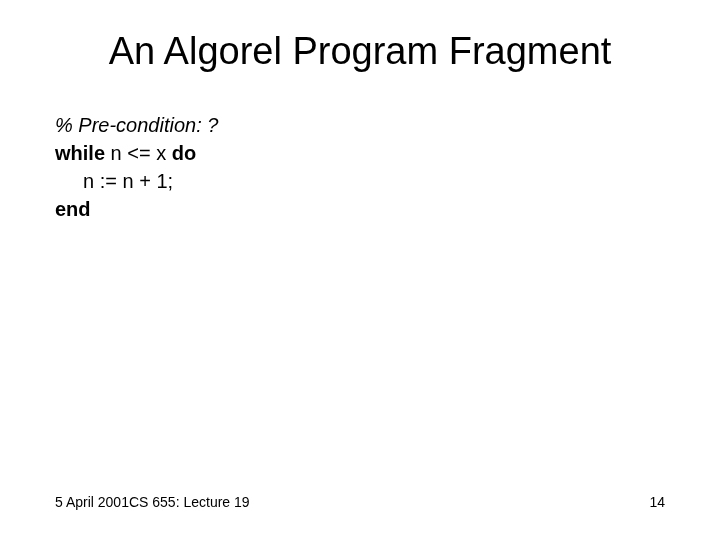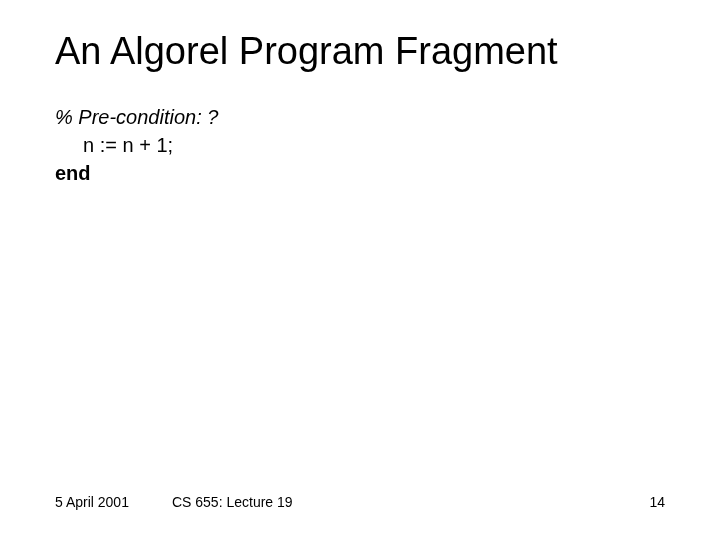--- a/index.html
+++ b/index.html
@@ -14,56 +14,59 @@
   }
   .slide {
     width: 100%;
     height: 100%;
     padding: 30px 55px 0 55px;
     position: relative;
   }
   .title {
     font-size: 38px;
     font-weight: normal;
-    margin-bottom: 30px;
+    margin-bottom: 38px;
     letter-spacing: 0px;
+    text-align: center;
   }
   .body {
     font-size: 20px;
     line-height: 1.4;
   }
   .italic { font-style: italic; }
   .bold { font-weight: bold; }
   .indent { padding-left: 28px; }
   .footer {
     position: absolute;
     bottom: 30px;
     left: 0;
     width: 100%;
     padding: 0 55px;
     display: flex;
     justify-content: space-between;
     align-items: baseline;
     font-size: 14px;
-    gap: 43px;
   }
   .footer-left { text-align: left; }
   .footer-center { text-align: left; flex: 1; }
   .footer-right { }
 </style>
 </head>
 <body>
 
 <div class="slide">
 
   <h1 class="title">An Algorel Program Fragment</h1>
 
   <div class="body">
     <div class="italic">% Pre-condition: ?</div>
 
+    <div>
+      <span class="bold">while</span><span> n &lt;= x </span><span class="bold">do</span>
+    </div>
 
     <div class="indent">n := n + 1;</div>
 
     <div class="bold">end</div>
 
   </div>
 
   <div class="footer">
     <div class="footer-left">5 April 2001</div>
     <div class="footer-center">CS 655: Lecture 19</div>

